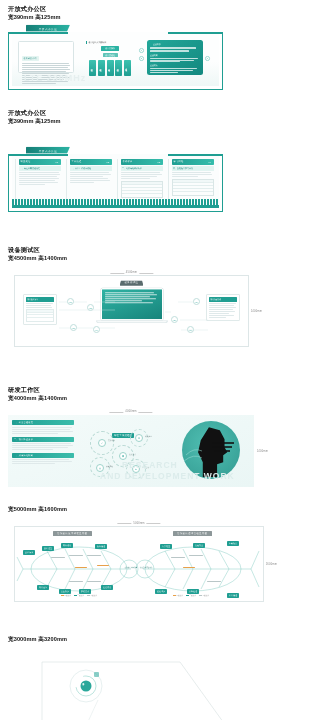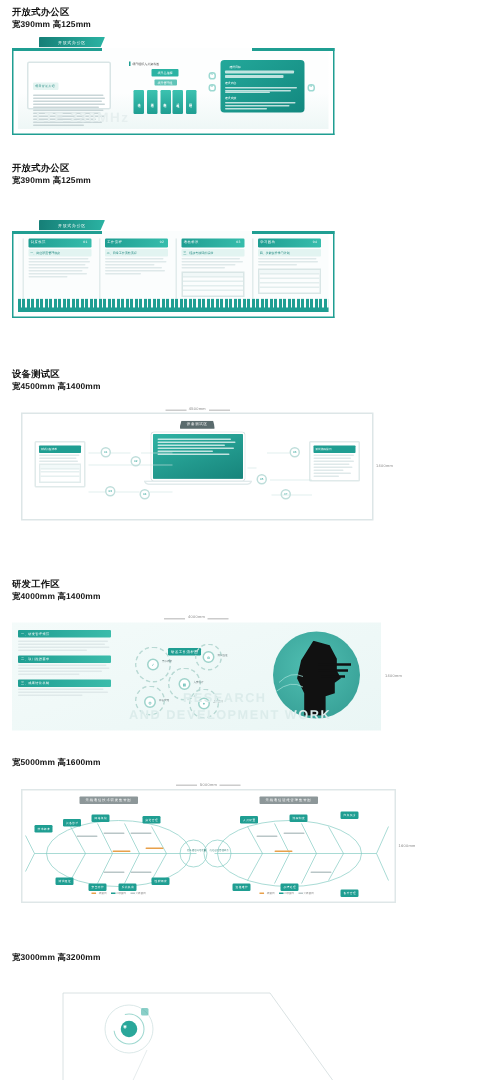--- a/index.html
+++ b/index.html
@@ -562,21 +562,21 @@
                 <path d="M32 30 H48"></path>
             </g>
             <g stroke="#9fded6" stroke-width="0.5" fill="none">
               <path d="M4 34 q8 -8 16 -4"></path>
                 <path d="M2 40 q10 -8 18 -3"></path>
             </g>
           </svg>
         </div>
 
         <div class="wm" style="left:114px;bottom:17px;font-size:8.5px;color:#dceceb;">RESEARCH</div>
-        <div class="wm" style="left:78px;bottom:6px;font-size:8.5px;color:#dceceb;">AND DEVELOPMENT WORK</div>
+        <div class="wm" style="left:92px;bottom:6px;font-size:8.5px;color:#dceceb;">AND DEVELOPMENT WORK</div>
       </div>
     </div>
   </div>
 
   <div class="section" style="top:505px;">
     <div class="sec-dims">宽5000mm 高1600mm</div>
 
     <div style="position:relative;height:84px;margin-top:12px;">
       <div id="s5-board" class="board">
         <div class="dim-top">5000mm</div>

